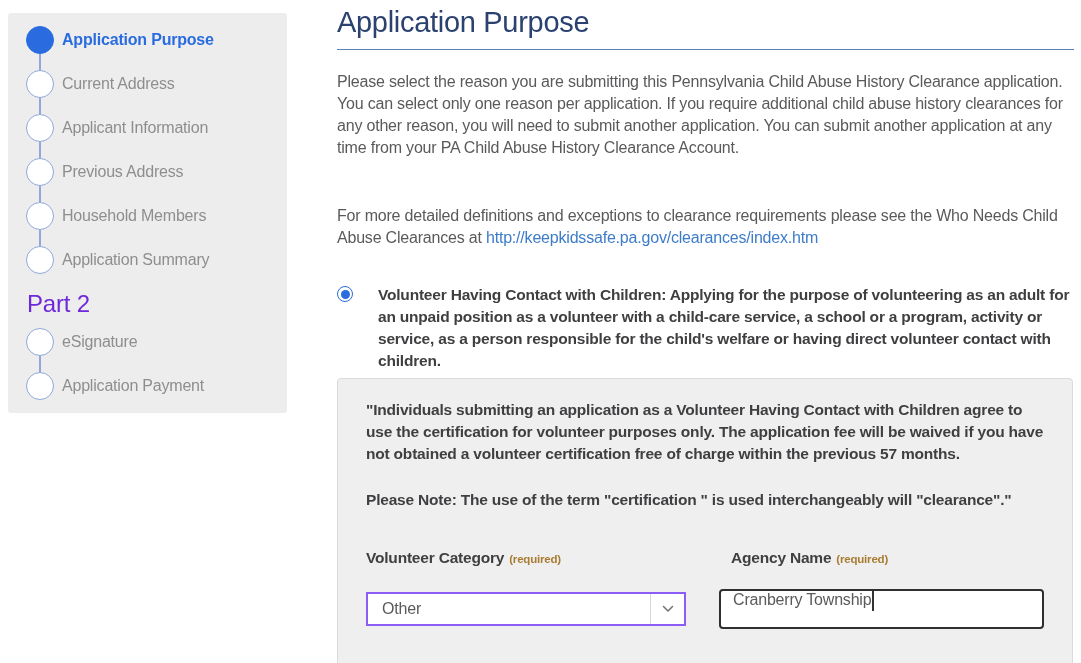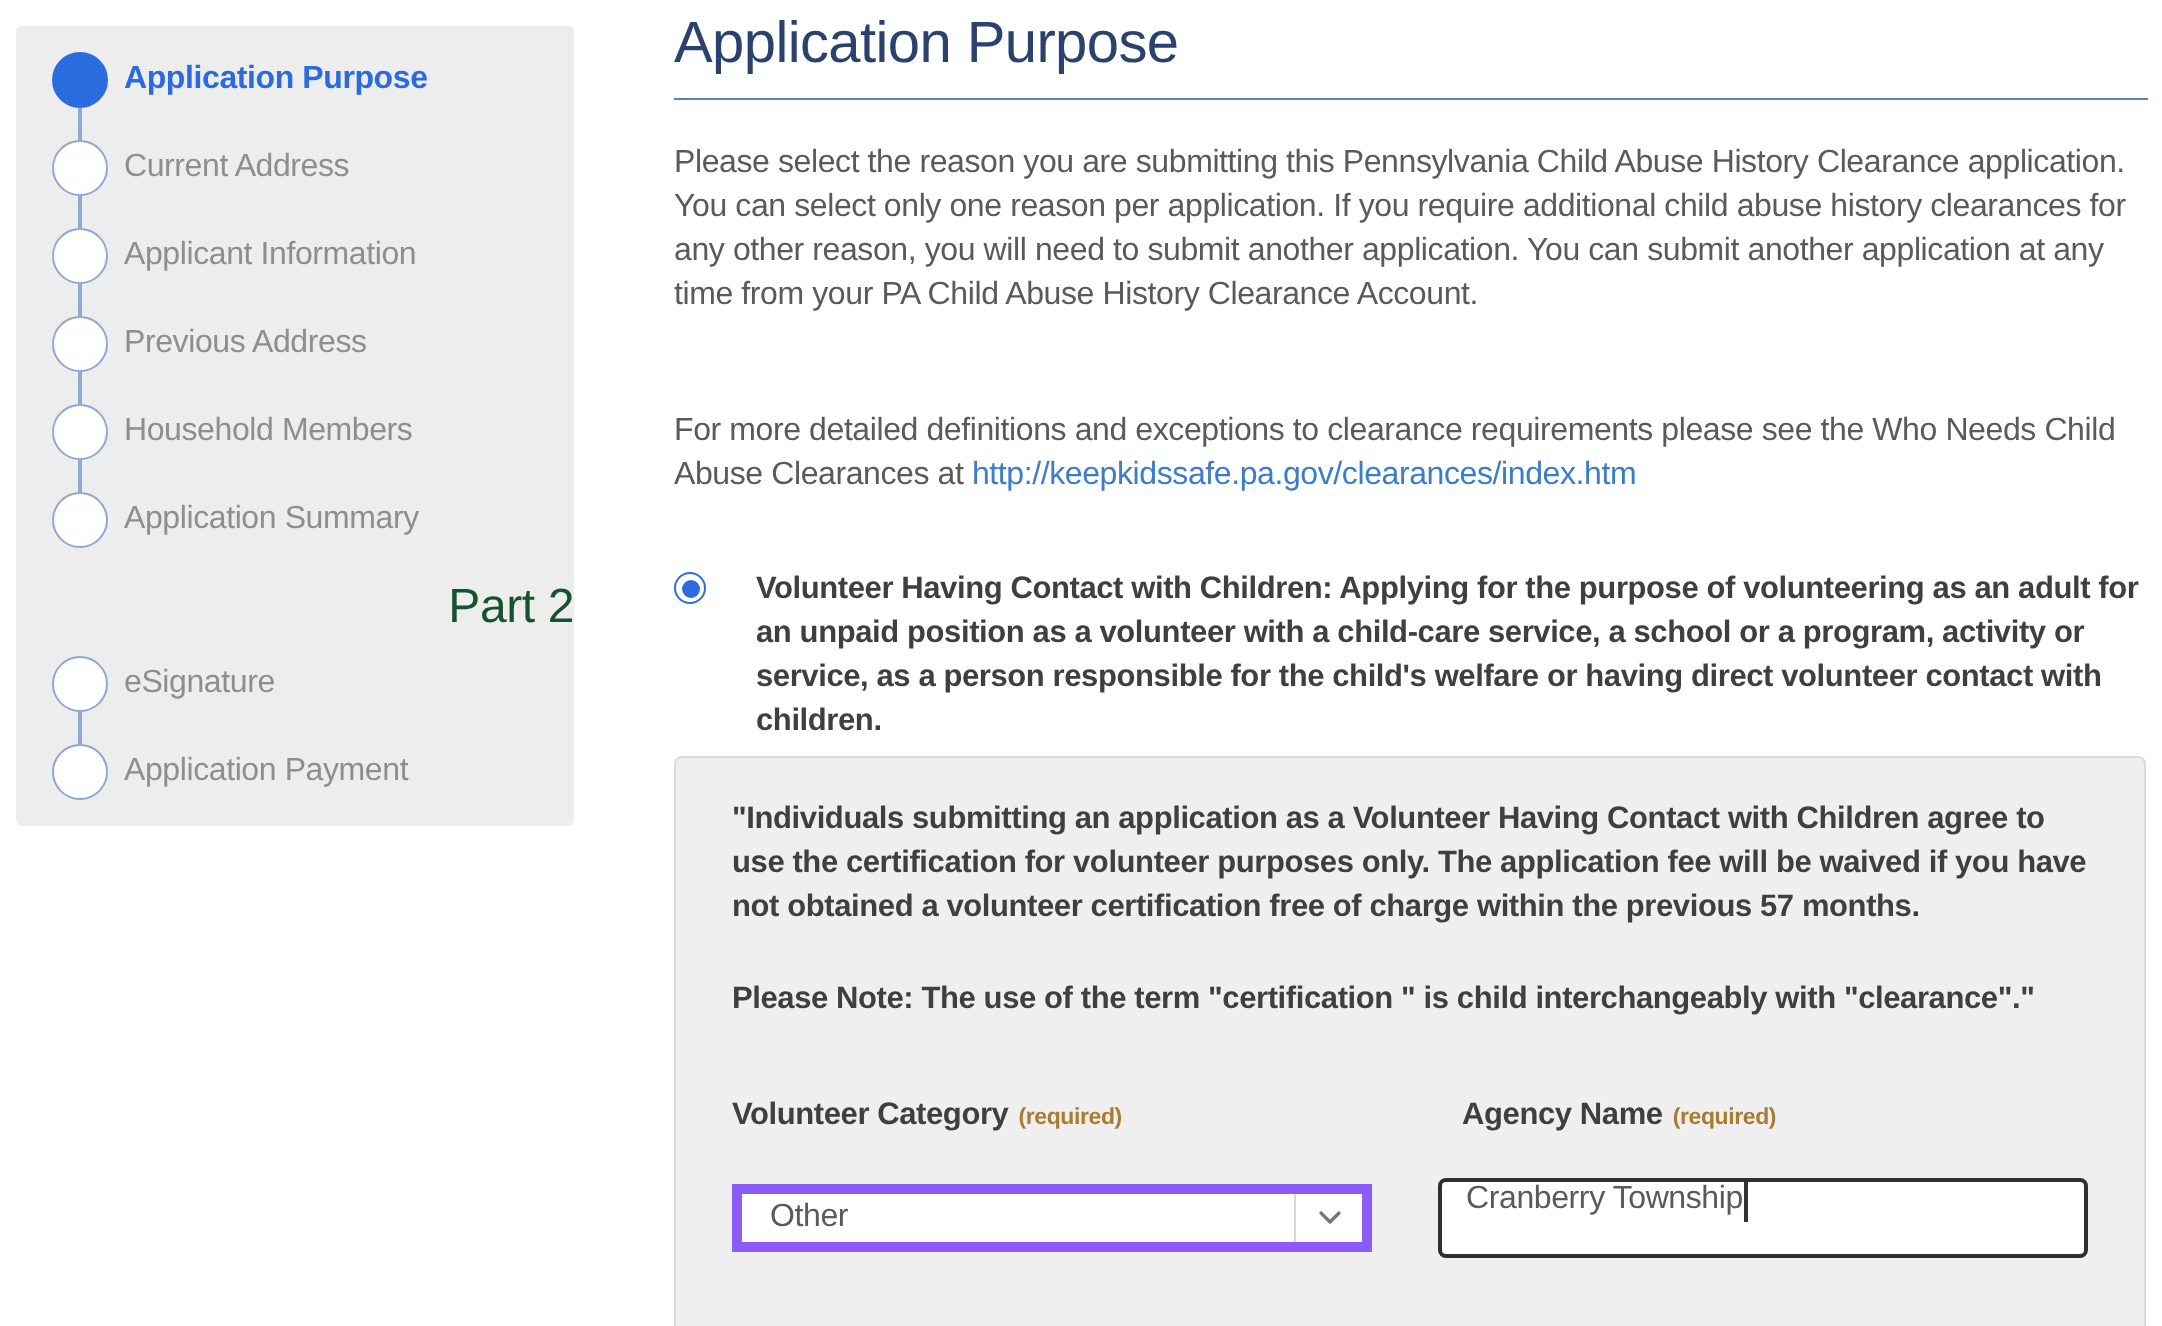--- a/index.html
+++ b/index.html
@@ -25,23 +25,22 @@
   }
   .step.active .circle{background:#2a6ce0;border-color:#2a6ce0;}
   .step .connector{
     position:absolute;left:31px;top:-8px;width:1.5px;height:16px;background:#8fa8d8;
   }
   .step .lbl{
     margin-left:8px;font-size:16px;color:#8e8e8e;letter-spacing:-0.2px;
   }
   .step.active .lbl{color:#2a6ce0;font-weight:700;}
   .part2{
-    margin:8px 0 2px 19px;font-size:24px;font-weight:400;color:#14532d;
+    margin:8px 0 2px 19px;font-size:24px;font-weight:400;color:#6d28d9;
     letter-spacing:-0.2px;
-    text-align:right;
   }
   
   .main{position:absolute;left:337px;top:0;width:737px;}
   .titlebar{border-bottom:1px solid #5b82b0;padding:6px 0 10px 0;}
   .page-title{
     margin:0;font-size:29px;font-weight:500;color:#2b4270;letter-spacing:-0.3px;
   }
   .para{
     margin:0;font-size:16px;line-height:22px;color:#5a5a5c;letter-spacing:-0.2px;
   }
@@ -74,21 +73,21 @@
   .fields{display:flex;margin-top:38px;}
   .field{display:flex;flex-direction:column;}
   .field.cat{width:325px;margin-right:33px;}
   .field.agency{width:330px;}
   .field-label{font-size:15.5px;font-weight:600;color:#3f3f41;letter-spacing:-0.2px;}
   .field.agency .field-label{padding-left:12px;}
   .req{font-size:11.5px;font-weight:600;color:#a87d33;margin-left:5px;}
   .field-control{margin-top:25px;}
   
   .dropdown{
-    display:flex;align-items:stretch;background:#ffffff;border:5px solid #8b5cf6;
+    display:flex;align-items:stretch;background:#ffffff;border:2px solid #8b5cf6;
     height:34px;box-sizing:border-box;cursor:pointer;
   }
   .dropdown .value{
     flex:1;display:flex;align-items:center;padding-left:14px;
     font-size:16px;color:#5a5a5c;letter-spacing:-0.2px;
   }
   .dropdown .chev{
     width:33px;border-left:1px solid #d6d6d6;display:flex;align-items:center;
     justify-content:center;color:#767676;font-size:13px;
   }
@@ -164,21 +163,21 @@
 
   <div class="radio-row">
     <span class="radio" role="radio" aria-checked="true">
       <span class="dot"></span>
     </span>
     <span class="radio-label">Volunteer Having Contact with Children: Applying for the purpose of volunteering as an adult for an unpaid position as a volunteer with a child-care service, a school or a program, activity or service, as a person responsible for the child's welfare or having direct volunteer contact with children.</span>
   </div>
 
   <section class="panel">
     <p class="panel-text">"Individuals submitting an application as a Volunteer Having Contact with Children agree to use the certification for volunteer purposes only. The application fee will be waived if you have not obtained a volunteer certification free of charge within the previous 57 months.</p>
-    <p class="panel-text note">Please Note: The use of the term "certification " is child interchangeably with "clearance"."</p>
+    <p class="panel-text note">Please Note: The use of the term "certification " is used interchangeably will "clearance"."</p>
 
     <div class="fields">
 
       <div class="field cat">
         <div class="field-label"><span>Volunteer Category</span><span class="req">(required)</span></div>
         <div class="field-control">
           <div class="dropdown" role="combobox">
             <span class="value">Other</span>
             <span class="chev">
               <svg width="12" height="8" viewBox="0 0 12 8" aria-hidden="true">

